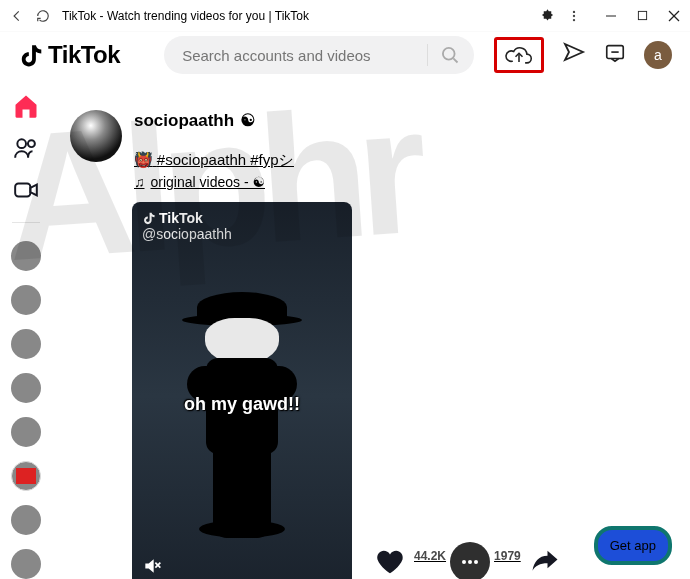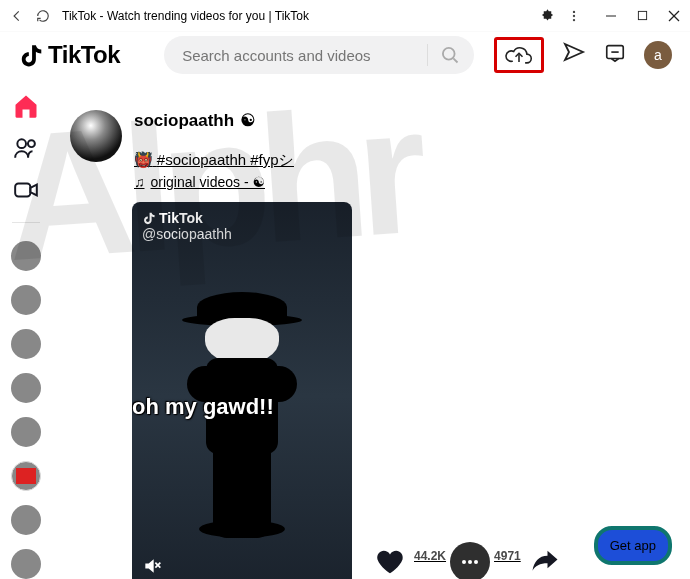--- a/index.html
+++ b/index.html
@@ -50,21 +50,21 @@
   .tiktok-wm .wm-logo {font-weight:700; font-size:14px; display:flex; align-items:center; gap:3px;}
   .tiktok-wm .wm-logo svg{width:14px;height:14px;}
   .figure { position:absolute; top:90px; left:50%; transform:translateX(-50%); width:130px; height:240px;}
   .hat{position:absolute;top:0;left:50%;transform:translateX(-50%);width:90px;height:30px;background:#000;border-radius:50% 50% 10% 10%;}
   .hatbrim{position:absolute;top:22px;left:50%;transform:translateX(-50%);width:120px;height:12px;background:#000;border-radius:50%;}
   .hair{position:absolute;top:26px;left:50%;transform:translateX(-50%);width:74px;height:46px;background:#e8e8e8;border-radius:40% 40% 50% 50%;}
   .torso{position:absolute;top:66px;left:50%;transform:translateX(-50%);width:72px;height:96px;background:#000;border-radius:12px;}
   .arms{position:absolute;top:74px;left:50%;transform:translateX(-50%);width:110px;height:36px;background:#000;border-radius:18px;}
   .legs{position:absolute;top:156px;left:50%;transform:translateX(-50%);width:58px;height:90px;background:#000;border-radius:0 0 14px 14px;}
   .feet{position:absolute;bottom:-6px;left:50%;transform:translateX(-50%);width:86px;height:18px;background:#000;border-radius:50%;}
-  .caption-overlay { position:absolute; top:192px; width:100%; color:#fff; font-weight:700; font-size:22px; font-family:Arial; text-shadow:0 0 3px #000,1px 1px 1px #000,-1px -1px 1px #000;}
+  .caption-overlay { position:absolute; top:192px; width:100%; text-align:center; color:#fff; font-weight:700; font-size:18px; font-family:Arial; text-shadow:0 0 3px #000,1px 1px 1px #000,-1px -1px 1px #000;}
   .mute-btn { position:absolute; bottom:10px; left:10px; color:#fff; }
   
   .actions { display:flex; flex-direction:row; align-items:center; gap:4px; padding-bottom:8px;}
   .act-btn { width:40px; height:40px; border-radius:50%; display:flex; align-items:center; justify-content:center; }
   .act-btn.dark{background:#2f2f2f;}
   .act-count { font-size:12px; color:#4a4a4a; font-weight:600; margin-bottom:12px;}
   
   .getapp { position:absolute; bottom:14px; right:18px; border:4px solid #0f766e; border-radius:18px; padding:8px 12px; font-size:13px; background:#1d4ed8;}
   
   .big-wm { position:absolute; top:80px; left:5px; font-size:180px; font-weight:700; color:rgba(0,0,0,0.09); letter-spacing:-12px; transform:rotate(-4deg); pointer-events:none; white-space:nowrap; font-family:Arial;}
@@ -240,21 +240,21 @@
           </svg>
         </div>
       <div class="act-count">44.2K</div>
       <div class="act-btn dark">
           <svg width="18" height="6" viewBox="0 0 18 6" fill="#fff">
             <circle cx="3" cy="3" r="2"></circle>
             <circle cx="9" cy="3" r="2"></circle>
             <circle cx="15" cy="3" r="2"></circle>
           </svg>
         </div>
-      <div class="act-count">4971</div>
+      <div class="act-count">1979</div>
       <div class="act-btn">
           <svg width="30" height="30" viewBox="0 0 24 24" fill="#161823">
             <path d="M14 3l8 7-8 7v-4c-6 0-10 2-12 6 1-7 5-12 12-12V3z"></path>
           </svg>
         </div>
     </div>
   </div>
 </div>
 
 <button class="getapp">Get app</button>

